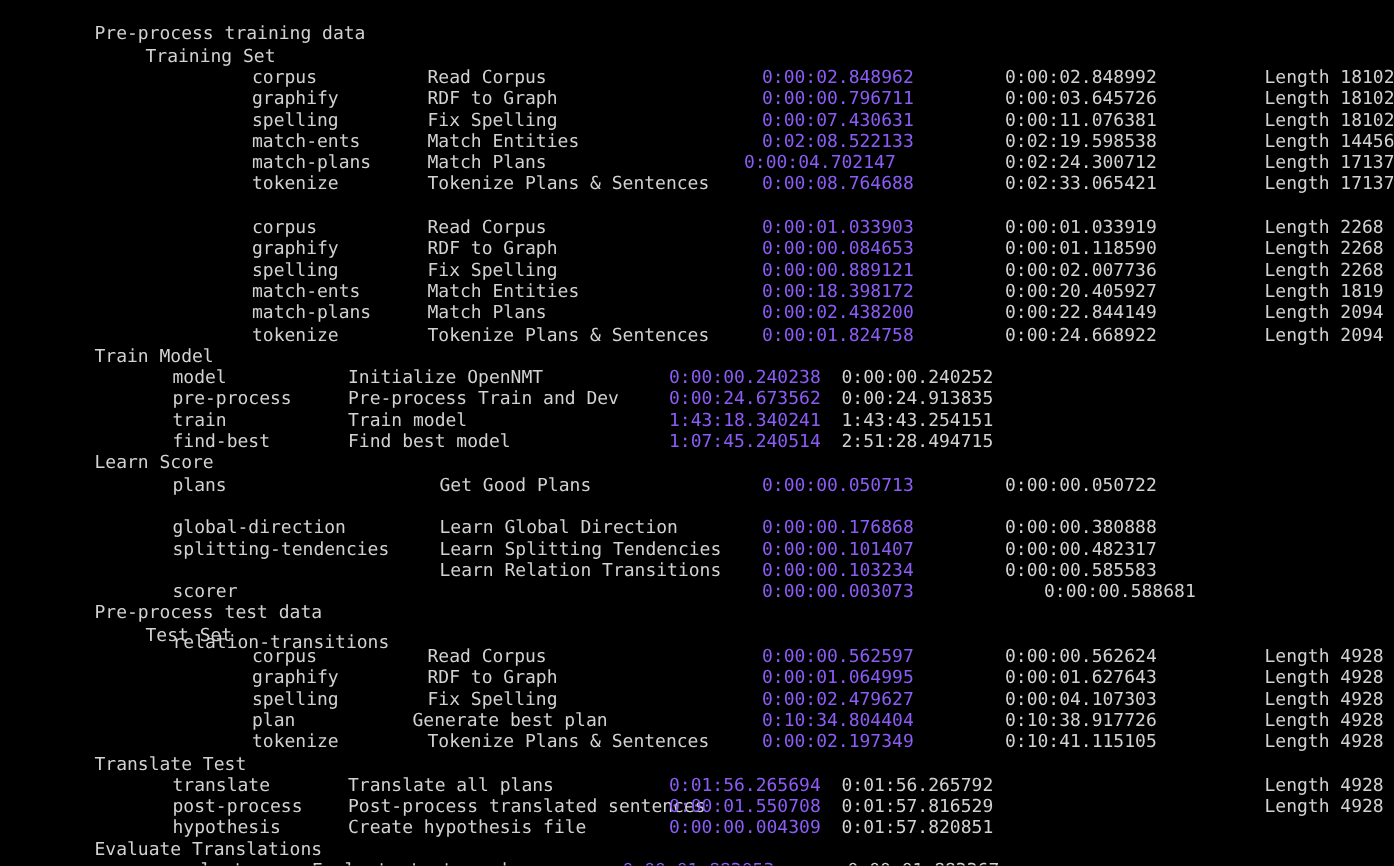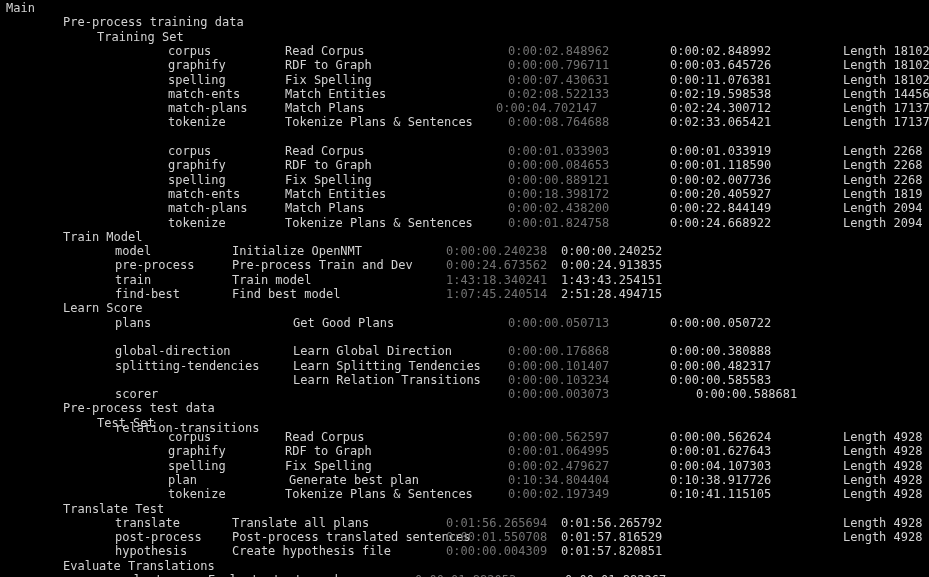--- a/index.html
+++ b/index.html
@@ -35,29 +35,28 @@
     position: absolute;
     white-space: pre;
     line-height: 14.3px;
     top: 0;
   }
   .lvl-root   { color: #d2d2d2; }
   .lvl-stage  { color: #d2d2d2; }
   .lvl-group  { color: #d2d2d2; }
   .task-key   { color: #d2d2d2; }
   .task-desc  { color: #d2d2d2; }
-  .t-delta    { color: #737373; }
+  .t-delta    { color: #8b5cf6; }
   .t-total    { color: #d2d2d2; }
   .len        { color: #d2d2d2; }
 </style>
 </head>
 <body>
 
 <div id="terminal">
-    <div class="line" style="top: 1px;"><span class="cell lvl-root" style="left: 6px;">Main</span></div>
     <div class="line" style="top: 15.3px;"><span class="cell lvl-stage" style="left: 63px;">Pre-process training data</span></div>
     <div class="line" style="top: 29.6px;"><span class="cell lvl-group" style="left: 97px;">Training Set</span></div>
     <div class="line" style="top: 43.9px;"><span class="cell task-key" style="left: 168px;">corpus</span><span class="cell task-desc" style="left: 285px;">Read Corpus</span><span class="cell t-delta" style="left: 508px;">0:00:02.848962</span><span class="cell t-total" style="left: 670px;">0:00:02.848992</span><span class="cell len" style="left: 843px;">Length 18102</span></div>
     <div class="line" style="top: 58.2px;"><span class="cell task-key" style="left: 168px;">graphify</span><span class="cell task-desc" style="left: 285px;">RDF to Graph</span><span class="cell t-delta" style="left: 508px;">0:00:00.796711</span><span class="cell t-total" style="left: 670px;">0:00:03.645726</span><span class="cell len" style="left: 843px;">Length 18102</span></div>
     <div class="line" style="top: 72.5px;"><span class="cell task-key" style="left: 168px;">spelling</span><span class="cell task-desc" style="left: 285px;">Fix Spelling</span><span class="cell t-delta" style="left: 508px;">0:00:07.430631</span><span class="cell t-total" style="left: 670px;">0:00:11.076381</span><span class="cell len" style="left: 843px;">Length 18102</span></div>
     <div class="line" style="top: 86.8px;"><span class="cell task-key" style="left: 168px;">match-ents</span><span class="cell task-desc" style="left: 285px;">Match Entities</span><span class="cell t-delta" style="left: 508px;">0:02:08.522133</span><span class="cell t-total" style="left: 670px;">0:02:19.598538</span><span class="cell len" style="left: 843px;">Length 14456</span></div>
     <div class="line" style="top: 101.1px;"><span class="cell task-key" style="left: 168px;">match-plans</span><span class="cell task-desc" style="left: 285px;">Match Plans</span><span class="cell t-delta" style="left: 496px;">0:00:04.702147</span><span class="cell t-total" style="left: 670px;">0:02:24.300712</span><span class="cell len" style="left: 843px;">Length 17137</span></div>
     <div class="line" style="top: 115.4px;"><span class="cell task-key" style="left: 168px;">tokenize</span><span class="cell task-desc" style="left: 285px;">Tokenize Plans &amp; Sentences</span><span class="cell t-delta" style="left: 508px;">0:00:08.764688</span><span class="cell t-total" style="left: 670px;">0:02:33.065421</span><span class="cell len" style="left: 843px;">Length 17137</span></div>
     <div class="line" style="top: 144px;"><span class="cell task-key" style="left: 168px;">corpus</span><span class="cell task-desc" style="left: 285px;">Read Corpus</span><span class="cell t-delta" style="left: 508px;">0:00:01.033903</span><span class="cell t-total" style="left: 670px;">0:00:01.033919</span><span class="cell len" style="left: 843px;">Length 2268</span></div>
     <div class="line" style="top: 158.3px;"><span class="cell task-key" style="left: 168px;">graphify</span><span class="cell task-desc" style="left: 285px;">RDF to Graph</span><span class="cell t-delta" style="left: 508px;">0:00:00.084653</span><span class="cell t-total" style="left: 670px;">0:00:01.118590</span><span class="cell len" style="left: 843px;">Length 2268</span></div>
@@ -74,21 +73,21 @@
     <div class="line" style="top: 315.6px;"><span class="cell task-key" style="left: 115px;">plans</span><span class="cell task-desc" style="left: 293px;">Get Good Plans</span><span class="cell t-delta" style="left: 508px;">0:00:00.050713</span><span class="cell t-total" style="left: 670px;">0:00:00.050722</span></div>
     <div class="line" style="top: 344.2px;"><span class="cell task-key" style="left: 115px;">global-direction</span><span class="cell task-desc" style="left: 293px;">Learn Global Direction</span><span class="cell t-delta" style="left: 508px;">0:00:00.176868</span><span class="cell t-total" style="left: 670px;">0:00:00.380888</span></div>
     <div class="line" style="top: 358.5px;"><span class="cell task-key" style="left: 115px;">splitting-tendencies</span><span class="cell task-desc" style="left: 293px;">Learn Splitting Tendencies</span><span class="cell t-delta" style="left: 508px;">0:00:00.101407</span><span class="cell t-total" style="left: 670px;">0:00:00.482317</span></div>
     <div class="line" style="top: 372.8px;"><span class="cell task-key" style="left: 115px; margin-top: 48px;">relation-transitions</span><span class="cell task-desc" style="left: 293px;">Learn Relation Transitions</span><span class="cell t-delta" style="left: 508px;">0:00:00.103234</span><span class="cell t-total" style="left: 670px;">0:00:00.585583</span></div>
     <div class="line" style="top: 387.1px;"><span class="cell task-key" style="left: 115px;">scorer</span><span class="cell t-delta" style="left: 508px;">0:00:00.003073</span><span class="cell t-total" style="left: 670px; margin-left: 26px;">0:00:00.588681</span></div>
     <div class="line" style="top: 401.4px;"><span class="cell lvl-stage" style="left: 63px;">Pre-process test data</span></div>
     <div class="line" style="top: 415.7px;"><span class="cell lvl-group" style="left: 97px;">Test Set</span></div>
     <div class="line" style="top: 430px;"><span class="cell task-key" style="left: 168px;">corpus</span><span class="cell task-desc" style="left: 285px;">Read Corpus</span><span class="cell t-delta" style="left: 508px;">0:00:00.562597</span><span class="cell t-total" style="left: 670px;">0:00:00.562624</span><span class="cell len" style="left: 843px;">Length 4928</span></div>
     <div class="line" style="top: 444.3px;"><span class="cell task-key" style="left: 168px;">graphify</span><span class="cell task-desc" style="left: 285px;">RDF to Graph</span><span class="cell t-delta" style="left: 508px;">0:00:01.064995</span><span class="cell t-total" style="left: 670px;">0:00:01.627643</span><span class="cell len" style="left: 843px;">Length 4928</span></div>
     <div class="line" style="top: 458.6px;"><span class="cell task-key" style="left: 168px;">spelling</span><span class="cell task-desc" style="left: 285px;">Fix Spelling</span><span class="cell t-delta" style="left: 508px;">0:00:02.479627</span><span class="cell t-total" style="left: 670px;">0:00:04.107303</span><span class="cell len" style="left: 843px;">Length 4928</span></div>
-    <div class="line" style="top: 472.9px;"><span class="cell task-key" style="left: 168px;">plan</span><span class="cell task-desc" style="left: 289px;">Generate best plan</span><span class="cell t-delta" style="left: 508px;">0:10:34.804404</span><span class="cell t-total" style="left: 670px;">0:10:38.917726</span><span class="cell len" style="left: 843px;">Length 4928</span></div>
+    <div class="line" style="top: 472.9px;"><span class="cell task-key" style="left: 168px;">plan</span><span class="cell task-desc" style="left: 275px;">Generate best plan</span><span class="cell t-delta" style="left: 508px;">0:10:34.804404</span><span class="cell t-total" style="left: 670px;">0:10:38.917726</span><span class="cell len" style="left: 843px;">Length 4928</span></div>
     <div class="line" style="top: 487.2px;"><span class="cell task-key" style="left: 168px;">tokenize</span><span class="cell task-desc" style="left: 285px;">Tokenize Plans &amp; Sentences</span><span class="cell t-delta" style="left: 508px;">0:00:02.197349</span><span class="cell t-total" style="left: 670px;">0:10:41.115105</span><span class="cell len" style="left: 843px;">Length 4928</span></div>
     <div class="line" style="top: 501.5px;"><span class="cell lvl-stage" style="left: 63px;">Translate Test</span></div>
     <div class="line" style="top: 515.8px;"><span class="cell task-key" style="left: 115px;">translate</span><span class="cell task-desc" style="left: 232px;">Translate all plans</span><span class="cell t-delta" style="left: 446px;">0:01:56.265694</span><span class="cell t-total" style="left: 561px;">0:01:56.265792</span><span class="cell len" style="left: 843px;">Length 4928</span></div>
     <div class="line" style="top: 530.1px;"><span class="cell task-key" style="left: 115px;">post-process</span><span class="cell task-desc" style="left: 232px;">Post-process translated sentences</span><span class="cell t-delta" style="left: 446px;">0:00:01.550708</span><span class="cell t-total" style="left: 561px;">0:01:57.816529</span><span class="cell len" style="left: 843px;">Length 4928</span></div>
     <div class="line" style="top: 544.4px;"><span class="cell task-key" style="left: 115px;">hypothesis</span><span class="cell task-desc" style="left: 232px;">Create hypothesis file</span><span class="cell t-delta" style="left: 446px;">0:00:00.004309</span><span class="cell t-total" style="left: 561px;">0:01:57.820851</span></div>
     <div class="line" style="top: 558.7px;"><span class="cell lvl-stage" style="left: 63px;">Evaluate Translations</span></div>
     <div class="line" style="top: 573px;"><span class="cell task-key" style="left: 112px;">evaluate</span><span class="cell task-desc" style="left: 208px;">Evaluate test reader</span><span class="cell t-delta" style="left: 415px;">0:00:01.882053</span><span class="cell t-total" style="left: 565px;">0:00:01.882267</span></div>
   </div>
 
 </body></html>

